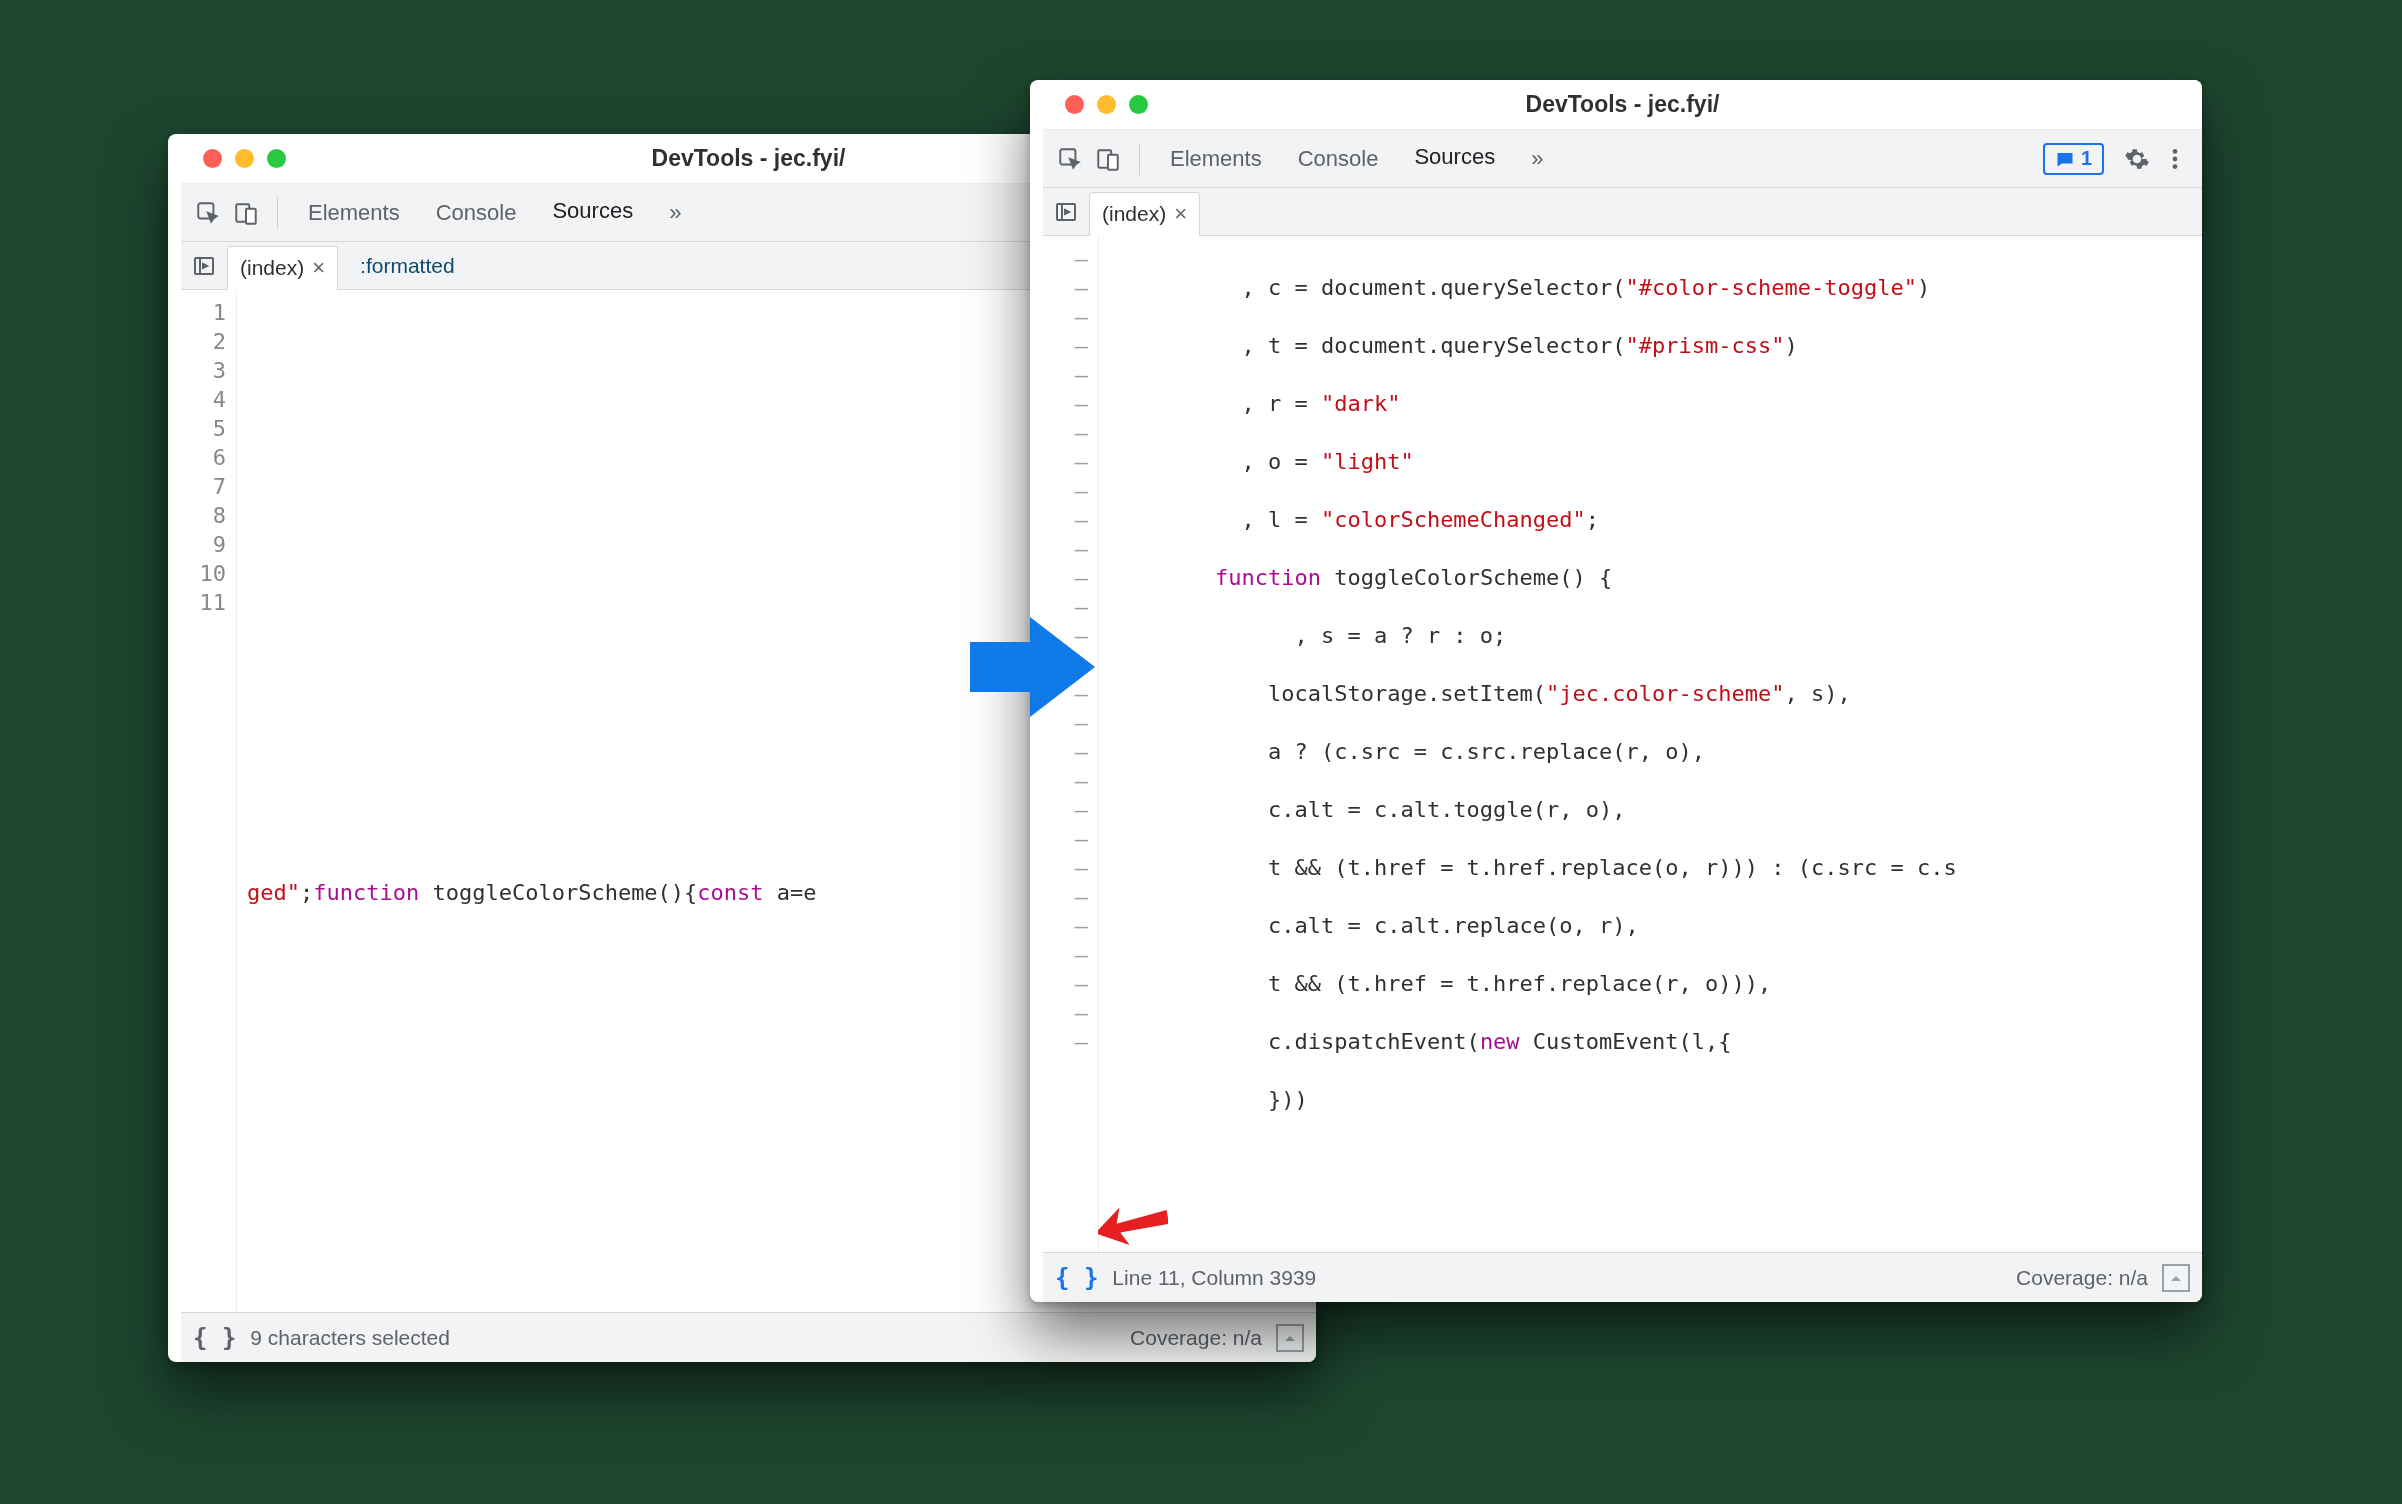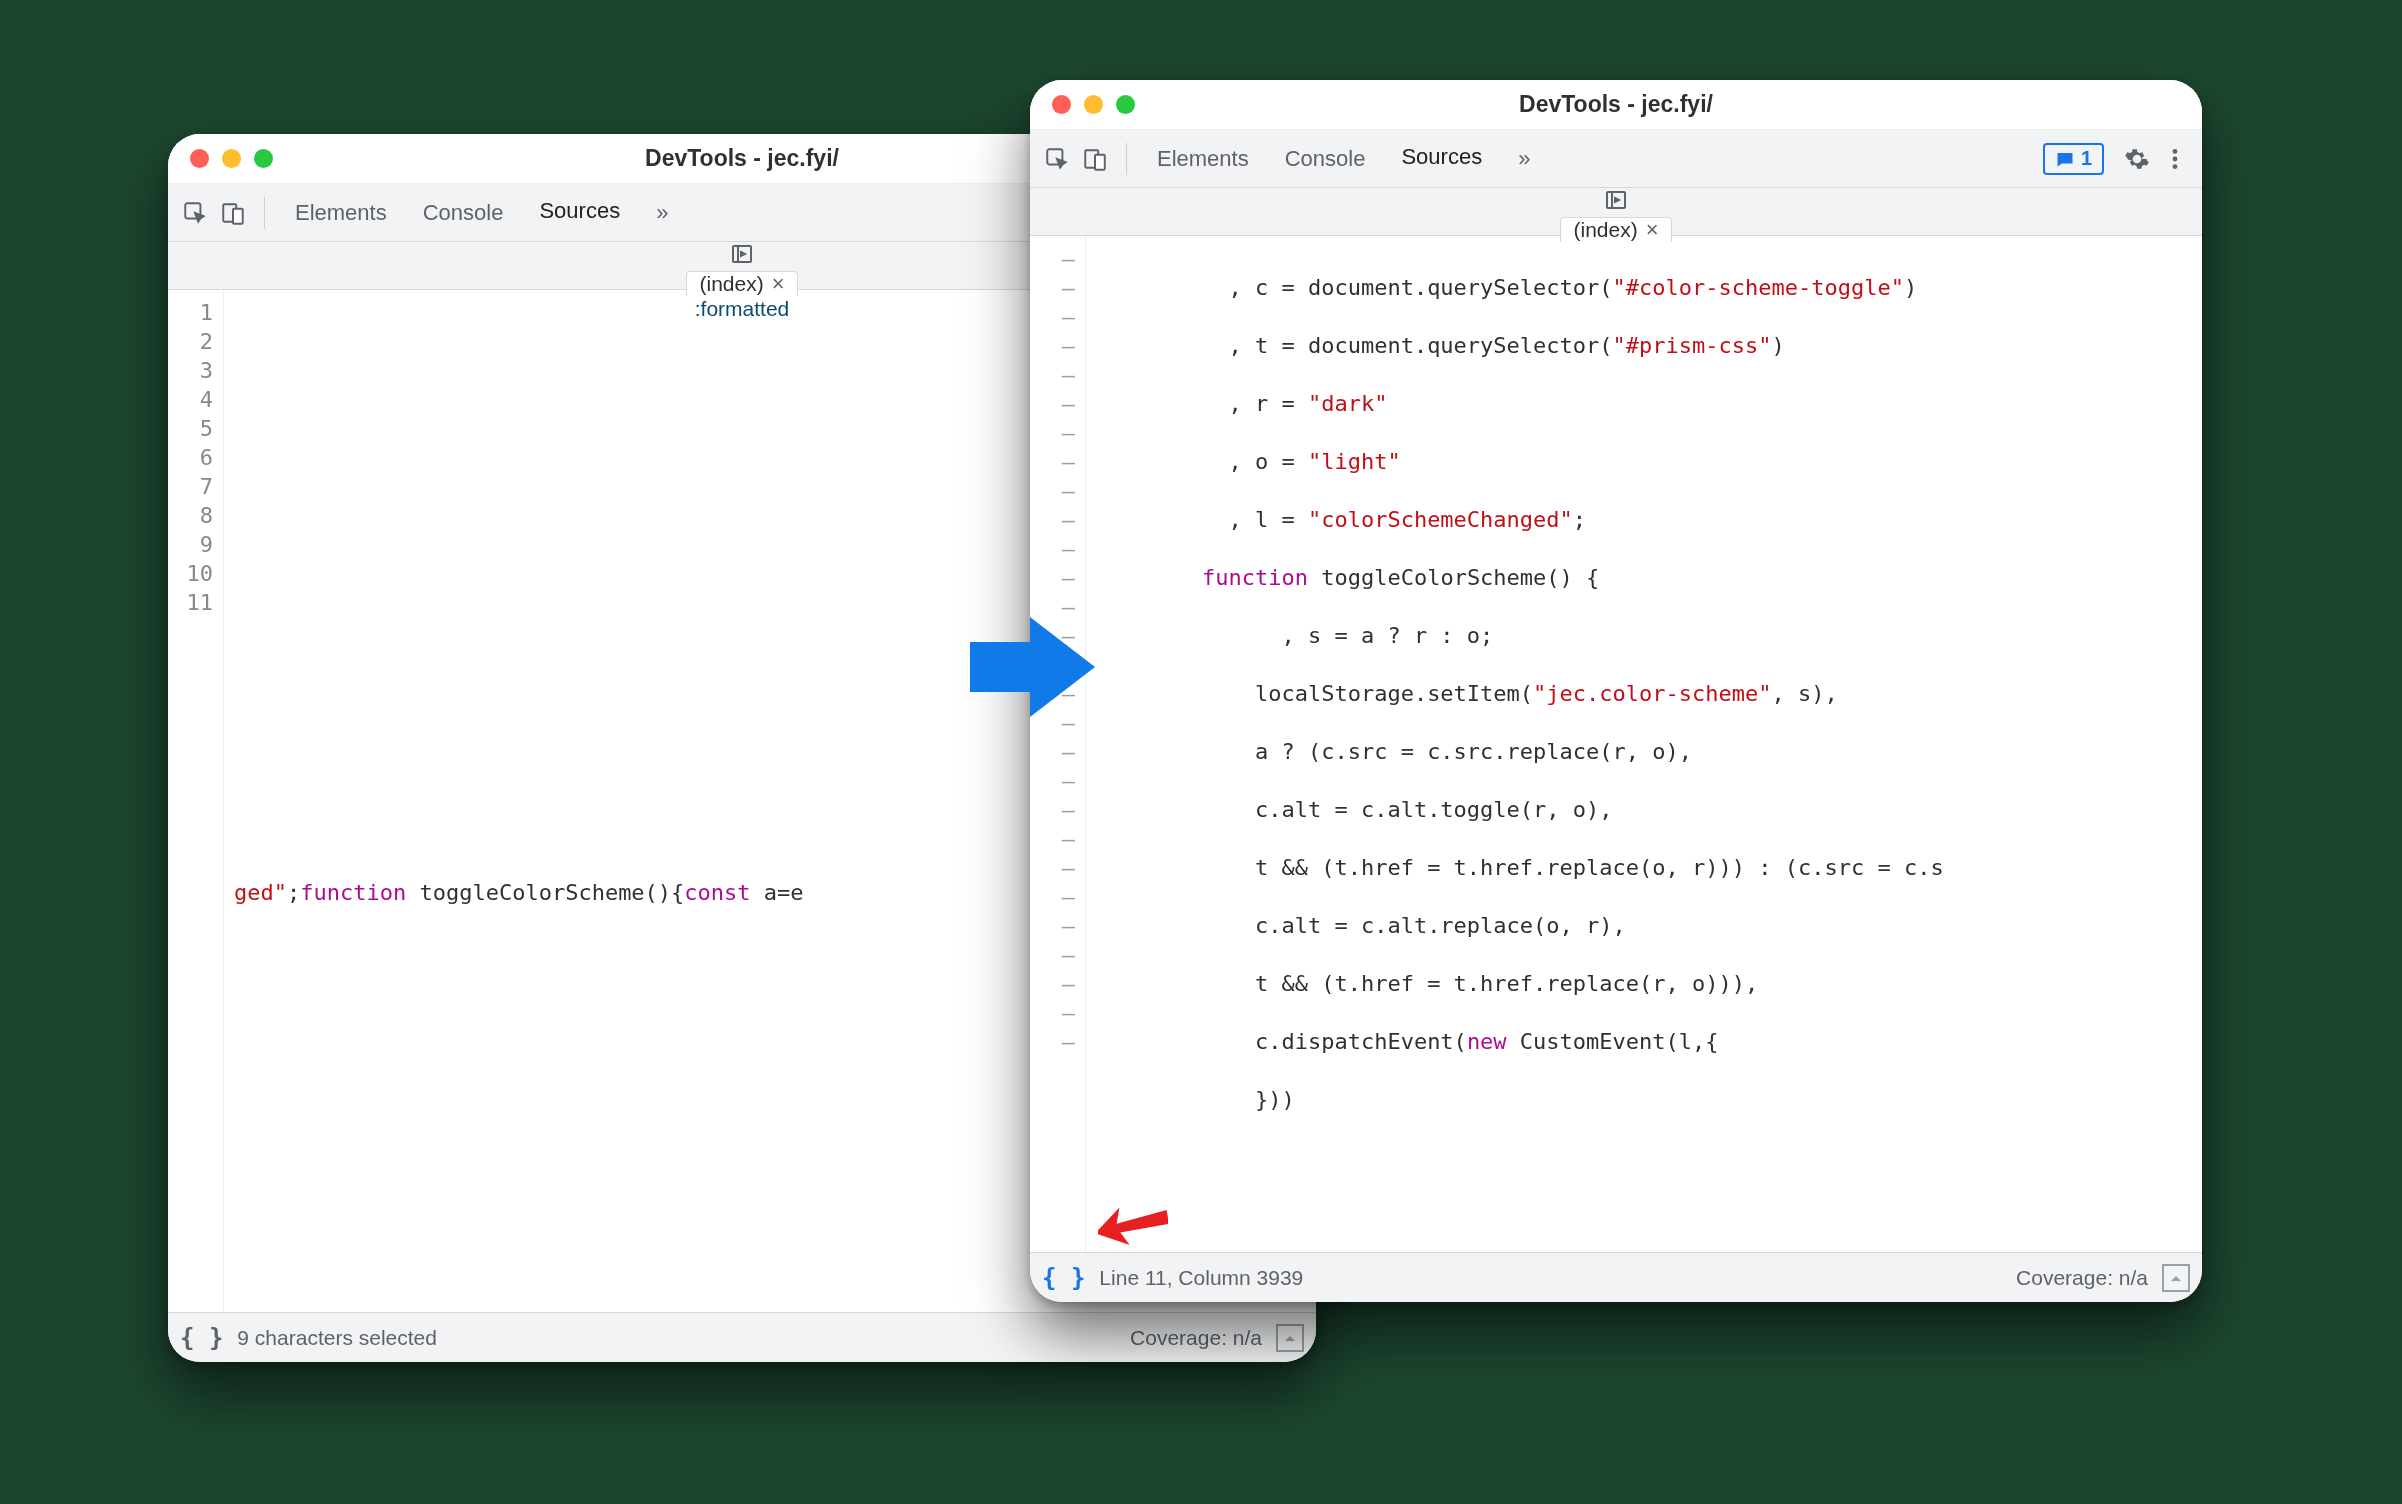--- a/index.html
+++ b/index.html
@@ -18,24 +18,24 @@
   body{
     width:2402px;height:1504px;
     background:var(--bg);
     font-family:-apple-system,"Helvetica Neue",Arial,sans-serif;
     font-size:22px;color:var(--tx);
     position:relative;
   }
   .window{
     position:absolute;
     background:var(--win);
-    border-radius:32px;
+    border-radius:8px;
     box-shadow:0 30px 60px rgba(0,0,0,.55),0 4px 10px rgba(0,0,0,.25);
     overflow:hidden;
-    display:flex;flex-direction:column;
+    display:flex;flex-direction:column;padding-left:13px;
   }
   
   .titlebar{
     height:50px;background:#fff;
     display:flex;align-items:center;
     position:relative;
     border-bottom:1px solid #eee;
   }
   .traffic{display:flex;gap:13px;padding-left:22px;}
   .dot{width:19px;height:19px;border-radius:50%;}
@@ -58,23 +58,22 @@
   .spacer{flex:1;}
   .badge{
     border:2px solid var(--blue);border-radius:4px;
     height:32px;padding:0 10px;display:flex;align-items:center;gap:6px;
     color:var(--blue);font-weight:600;font-size:20px;
   }
   
   .tabstrip{
     height:48px;background:var(--panel);
     border-bottom:1px solid var(--bd);
-    display:flex;align-items:center;padding:0 8px;gap:1px;
+    display:flex;align-items:center;padding:0 8px;gap:8px;
     font-size:21px;
-    flex-direction:column;
   }
   .filetab{
     display:flex;align-items:center;gap:8px;
     background:#fff;border:1px solid var(--bd);border-bottom:none;
     height:44px;border-radius:4px 4px 0 0;
     padding:0 12px;margin-top:4px;
   }
   .close-x{color:#5f6368;font-size:22px;line-height:1;}
   .filetext{padding:0 14px;color:#0c4a6e;}
   

